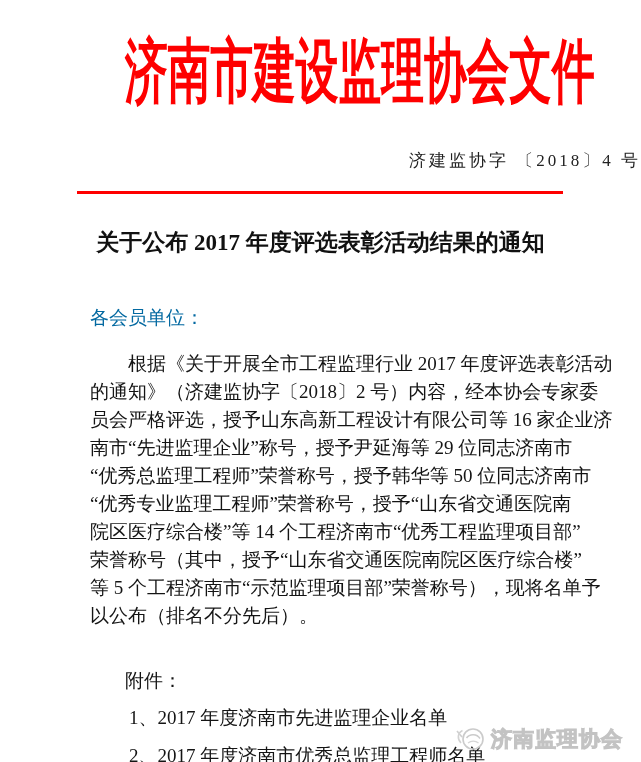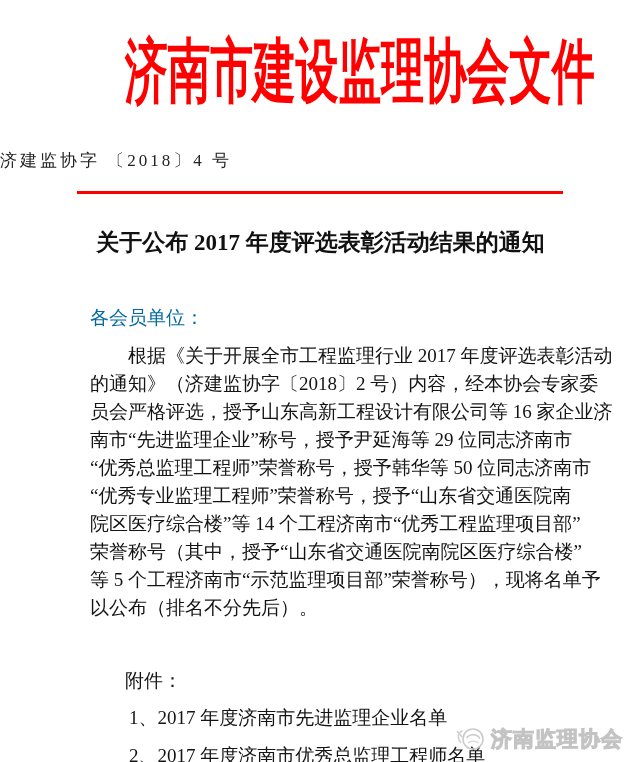--- a/index.html
+++ b/index.html
@@ -34,21 +34,21 @@
     transform-origin: 50% 50%;
     letter-spacing: 0px;
   }
 
   
   .doc-number {
     position: absolute;
     top: 150px;
     left: 0;
     width: 641px;
-    text-align: left;
+    text-align: right;
     font-size: 17px;
     line-height: 22px;
     letter-spacing: 3px;
     color: #222222;
   }
 
   
   .red-line {
     position: absolute;
     top: 191px;
@@ -77,21 +77,21 @@
     position: absolute;
     top: 306px;
     left: 90px;
     font-size: 19px;
     line-height: 24px;
     color: #0369a1;
   }
 
   .body-text {
     position: absolute;
-    top: 342px;
+    top: 350px;
     left: 90px;
     width: 470px;
     font-size: 19px;
     line-height: 28px;
     color: #141414;
   }
   .body-text .line {
     white-space: nowrap;
   }
   .body-text .line:first-child {

